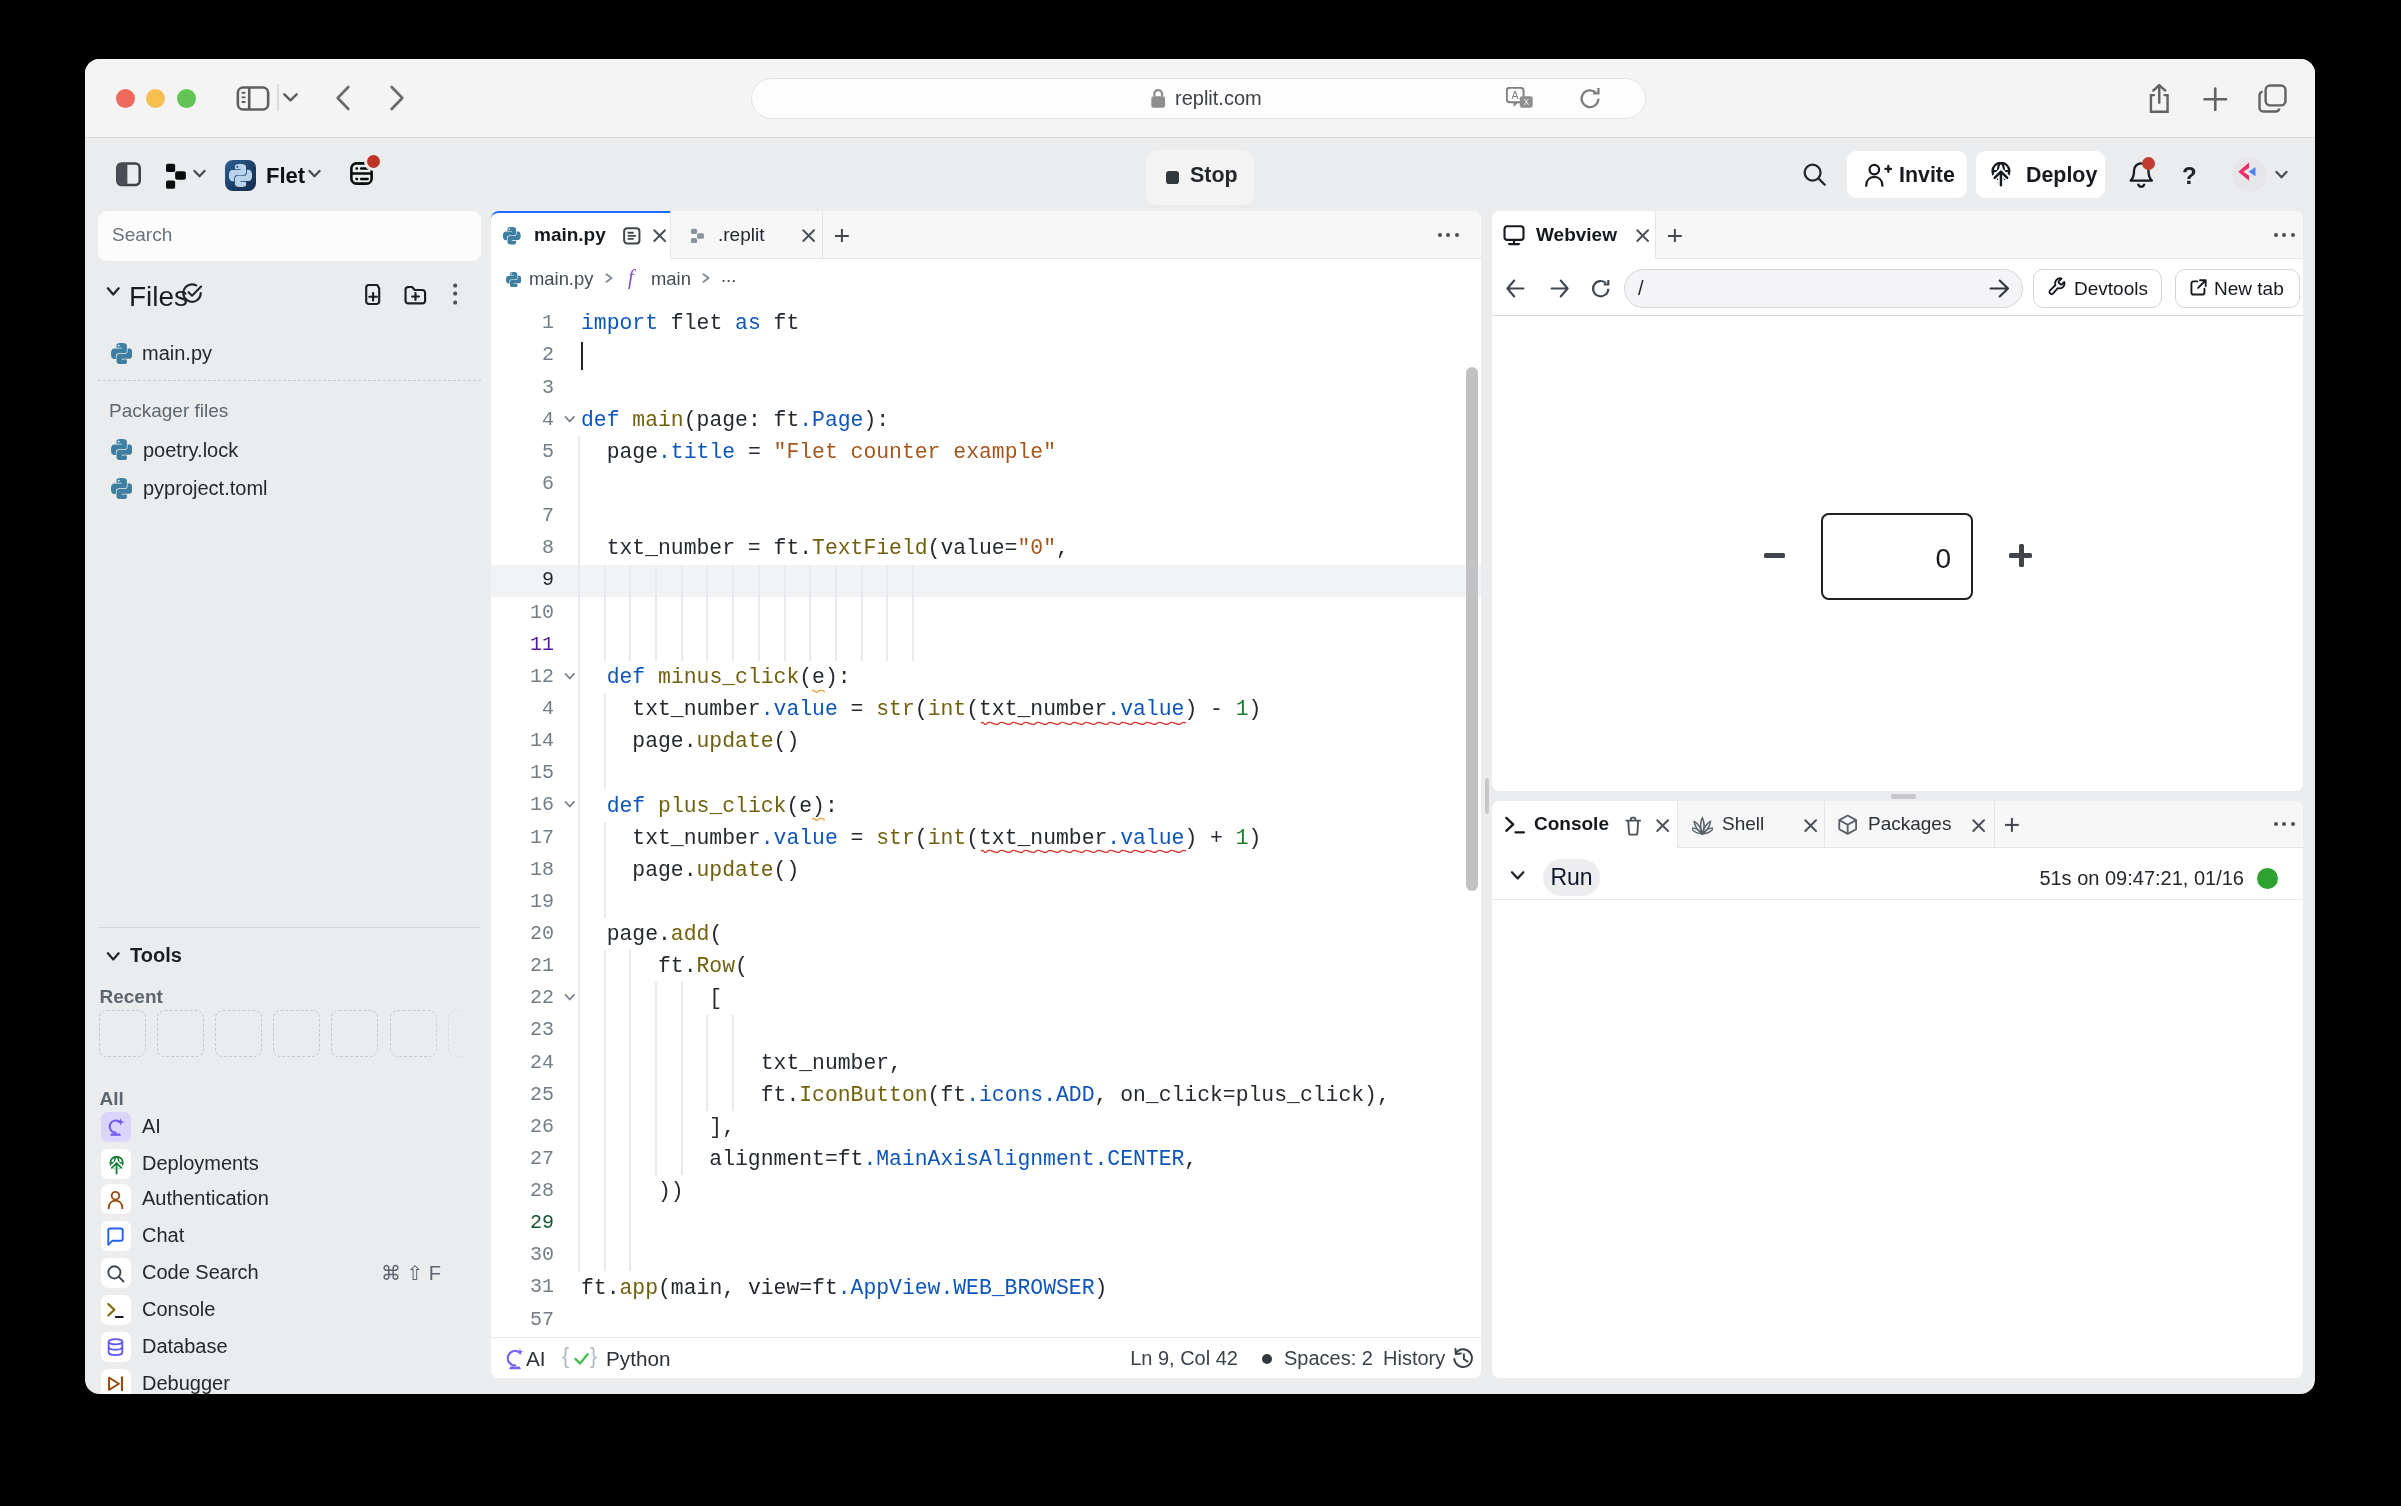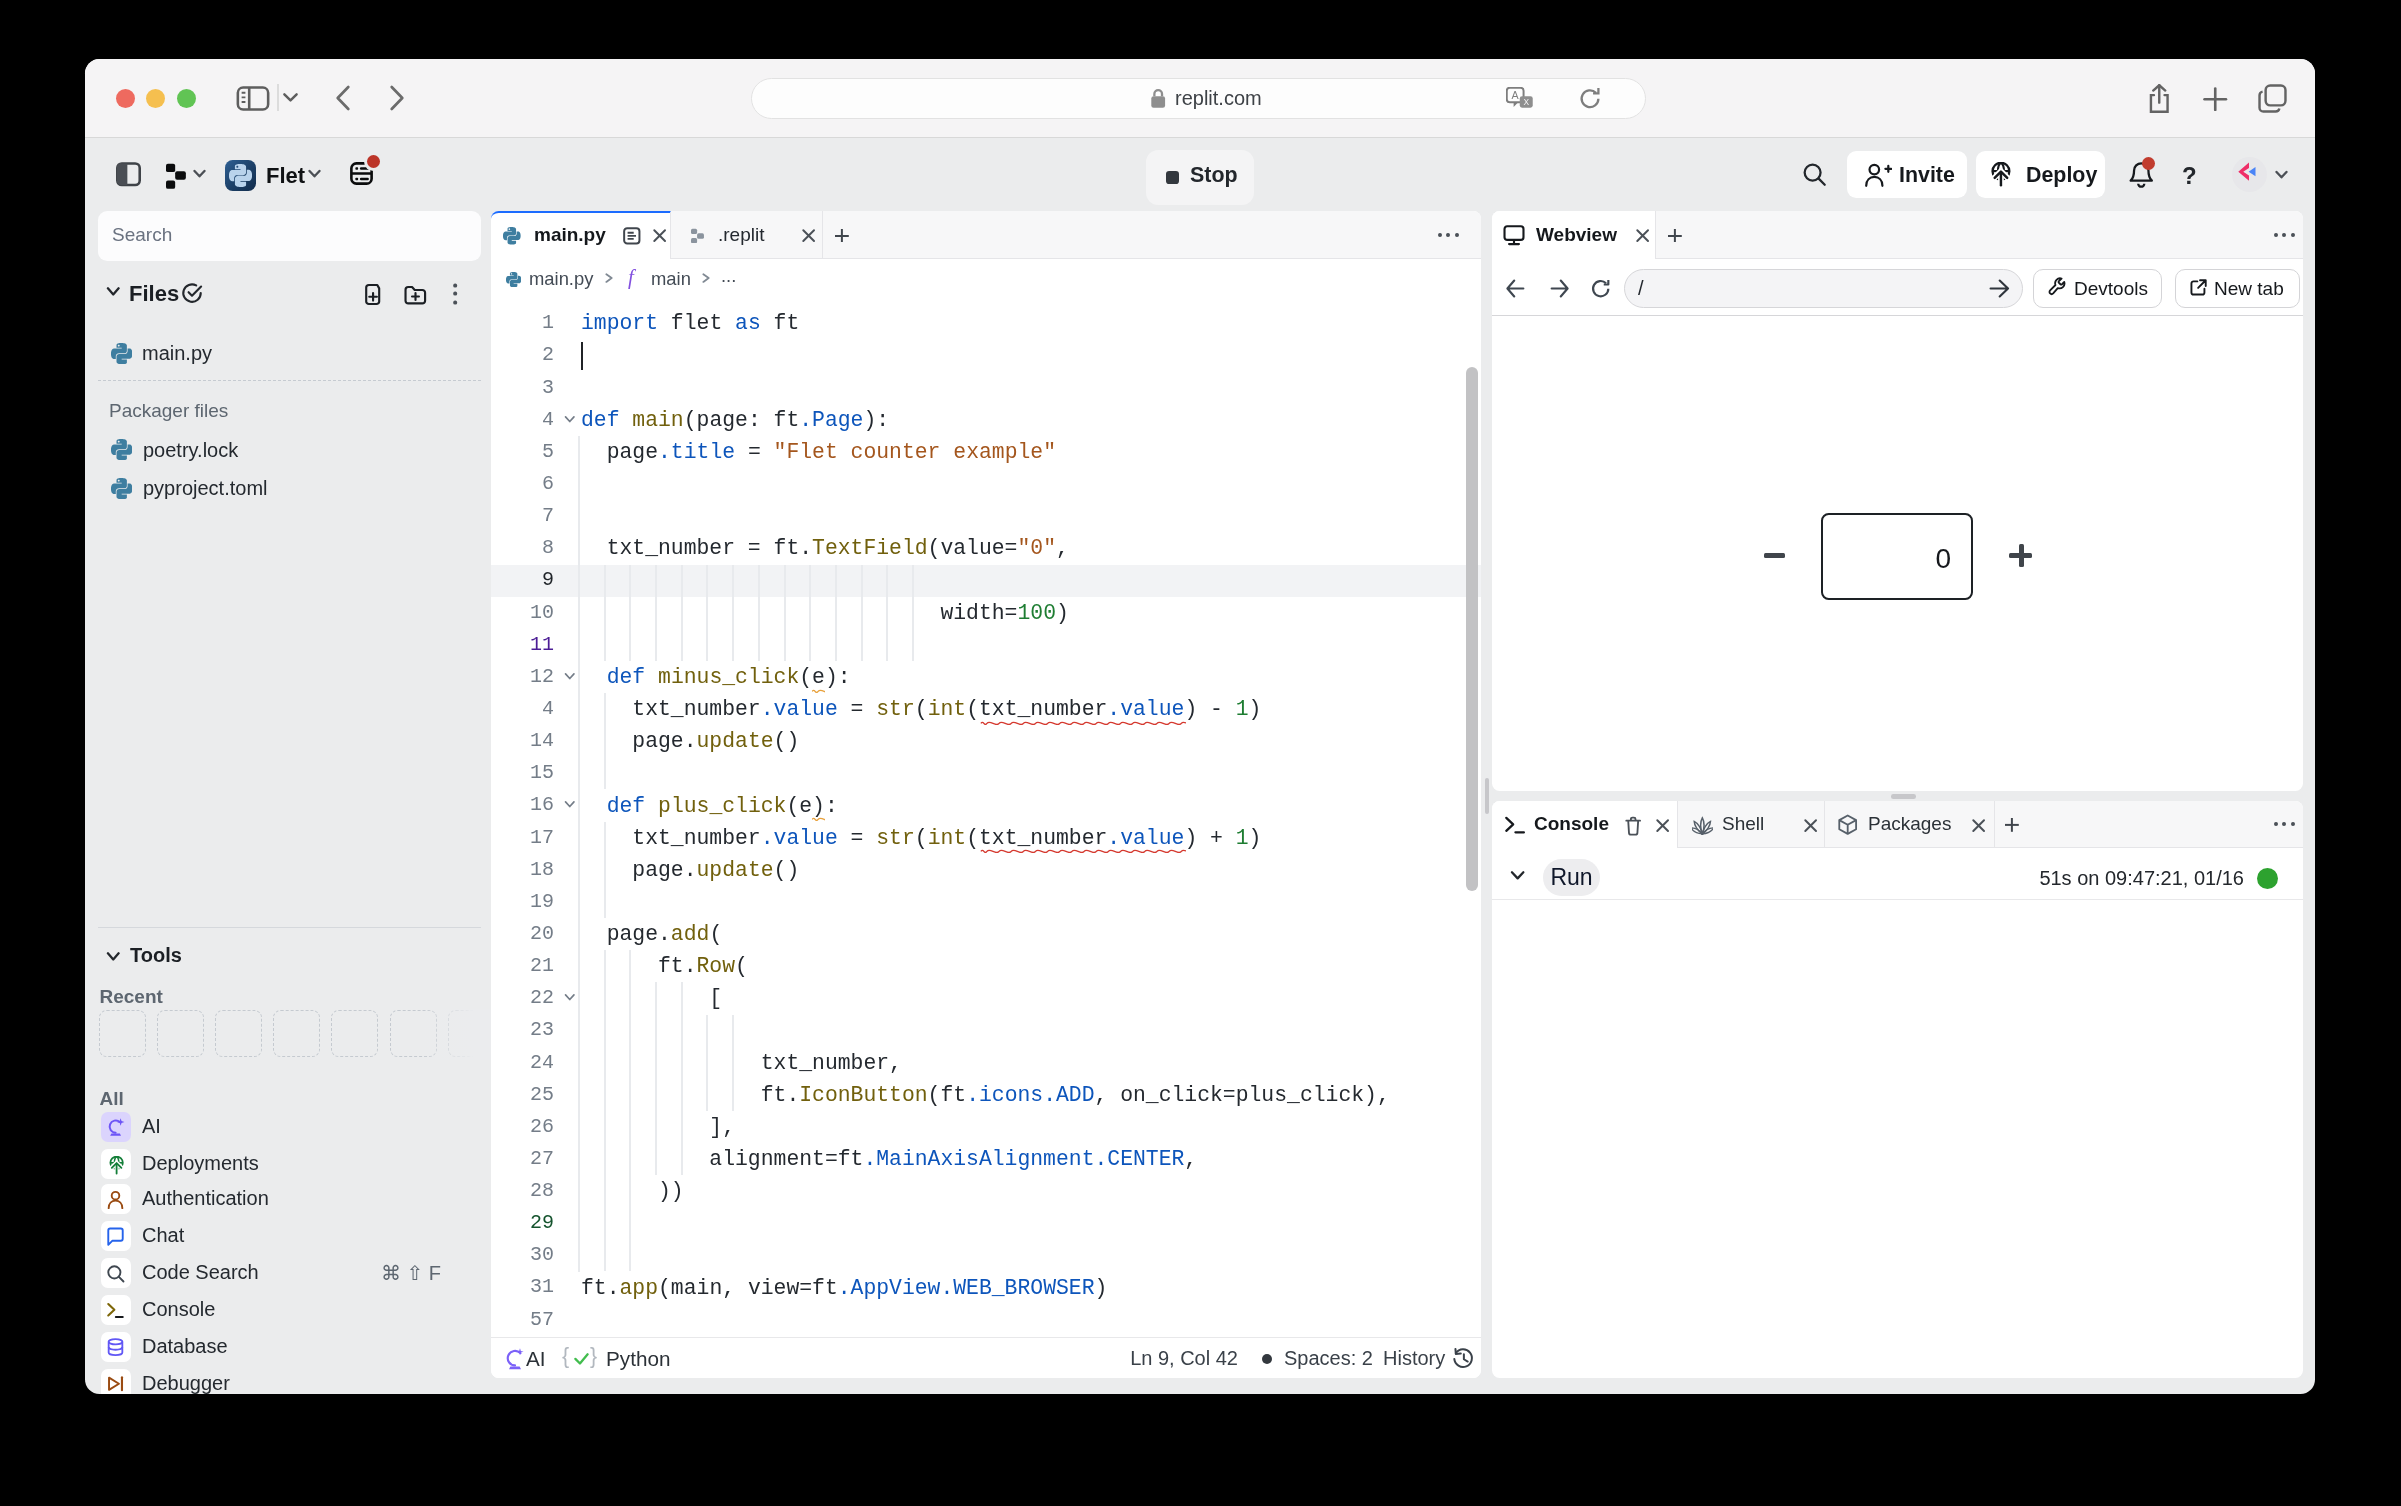--- a/index.html
+++ b/index.html
@@ -140,21 +140,21 @@
       <path d="M25.5 8 L25.5 20 L16.5 14 Z" fill="#4a84f7"></path>
     </svg>
 <svg class="abs" style="left:2190px;top:111px" width="13" height="10" viewBox="0 0 17 13">
       <path d="M2 2.5 L8.5 9.5 L15 2.5" fill="none" stroke="#4b4f55" stroke-width="3" stroke-linecap="round" stroke-linejoin="round"></path>
     </svg>
 <div class="abs" style="left:13px;top:152px;width:383px;height:50px;border-radius:9.2px;background:#fcfcfd"></div>
 <div class="abs" style="left:27px;top:165px;font-size:19px;color:#6a7280">Search</div>
 <svg class="abs" style="left:20.7px;top:227px" width="14.5" height="11.5" viewBox="0 0 19 15">
       <path d="M2.5 3 L9.5 11 L16.5 3" fill="none" stroke="#23272c" stroke-width="3" stroke-linecap="round" stroke-linejoin="round"></path>
     </svg>
-<div class="abs" style="left:44px;top:222px;font-size:22px;font-weight:700;color:#1b1f24">Files</div>
+<div class="abs" style="left:44px;top:222px;font-size:28px;font-weight:400;color:#1b1f24">Files</div>
 <svg class="abs" style="left:96px;top:223px" width="22" height="22" viewBox="0 0 29 29">
       <path d="M26 14.5 a11.5 11.5 0 1 1 -6-10" fill="none" stroke="#23272c" stroke-width="2.8" stroke-linecap="round"></path>
       <path d="M10 13.5 L14.5 18 L26.5 6" fill="none" stroke="#23272c" stroke-width="2.8" stroke-linecap="round" stroke-linejoin="round"></path>
     </svg>
 <svg class="abs" style="left:277px;top:224px" width="21.4" height="23" viewBox="0 0 28 30">
       <path d="M17 2.5 H6 a3.5 3.5 0 0 0 -3.5 3.5 v18 a3.5 3.5 0 0 0 3.5 3.5 h10 a3.5 3.5 0 0 0 3.5 -3.5 V7 z" fill="none" stroke="#1b1f24" stroke-width="2.8" stroke-linejoin="round" transform="translate(3,0)"></path>
       <line x1="14.5" y1="13" x2="14.5" y2="23" stroke="#1b1f24" stroke-width="2.8" stroke-linecap="round"></line>
       <line x1="9.5" y1="18" x2="19.5" y2="18" stroke="#1b1f24" stroke-width="2.8" stroke-linecap="round"></line>
     </svg>
 <svg class="abs" style="left:319px;top:226px" width="23" height="20" viewBox="0 0 30 26">
@@ -365,21 +365,20 @@
 <svg class="abs" style="left:73px;top:589px" width="11.5" height="9.2" viewBox="0 0 15 12">
         <path d="M2 2.5 L7.5 8.5 L13 2.5" fill="none" stroke="#747d88" stroke-width="2.2" stroke-linecap="round" stroke-linejoin="round"></path>
       </svg>
 <svg class="abs" style="left:73px;top:782px" width="11.5" height="9.2" viewBox="0 0 15 12">
         <path d="M2 2.5 L7.5 8.5 L13 2.5" fill="none" stroke="#747d88" stroke-width="2.2" stroke-linecap="round" stroke-linejoin="round"></path>
       </svg>
 <div class="ln" style="left:90px;top:96px"><span class="kw">import</span> flet <span class="kw">as</span> ft</div>
 <div class="ln" style="left:90px;top:193px"><span class="kw">def</span> <span class="fn">main</span>(page: ft<span class="pr">.Page</span>):</div>
 <div class="ln" style="left:90px;top:225px">  page<span class="pr">.title</span> = <span class="st">"Flet counter example"</span></div>
 <div class="ln" style="left:90px;top:321px">  txt_number = ft.<span class="fn">TextField</span>(value=<span class="st">"0"</span>,</div>
-<div class="ln" style="left:90px;top:386px">                            width=<span class="nu">100</span>)</div>
 <div class="ln" style="left:90px;top:450px">  <span class="kw">def</span> <span class="fn">minus_click</span>(e):</div>
 <div class="ln" style="left:90px;top:482px">    txt_number<span class="pr">.value</span> = <span class="fn">str</span>(<span class="fn">int</span>(txt_number<span class="pr">.value</span>) - <span class="nu">1</span>)</div>
 <div class="ln" style="left:90px;top:514px">    page.<span class="fn">update</span>()</div>
 <div class="ln" style="left:90px;top:579px">  <span class="kw">def</span> <span class="fn">plus_click</span>(e):</div>
 <div class="ln" style="left:90px;top:611px">    txt_number<span class="pr">.value</span> = <span class="fn">str</span>(<span class="fn">int</span>(txt_number<span class="pr">.value</span>) + <span class="nu">1</span>)</div>
 <div class="ln" style="left:90px;top:643px">    page.<span class="fn">update</span>()</div>
 <div class="ln" style="left:90px;top:707px">  page.<span class="fn">add</span>(</div>
 <div class="ln" style="left:90px;top:739px">      ft.<span class="fn">Row</span>(</div>
 <div class="ln" style="left:90px;top:771px">          [</div>
 <div class="ln" style="left:90px;top:836px">              txt_number,</div>

